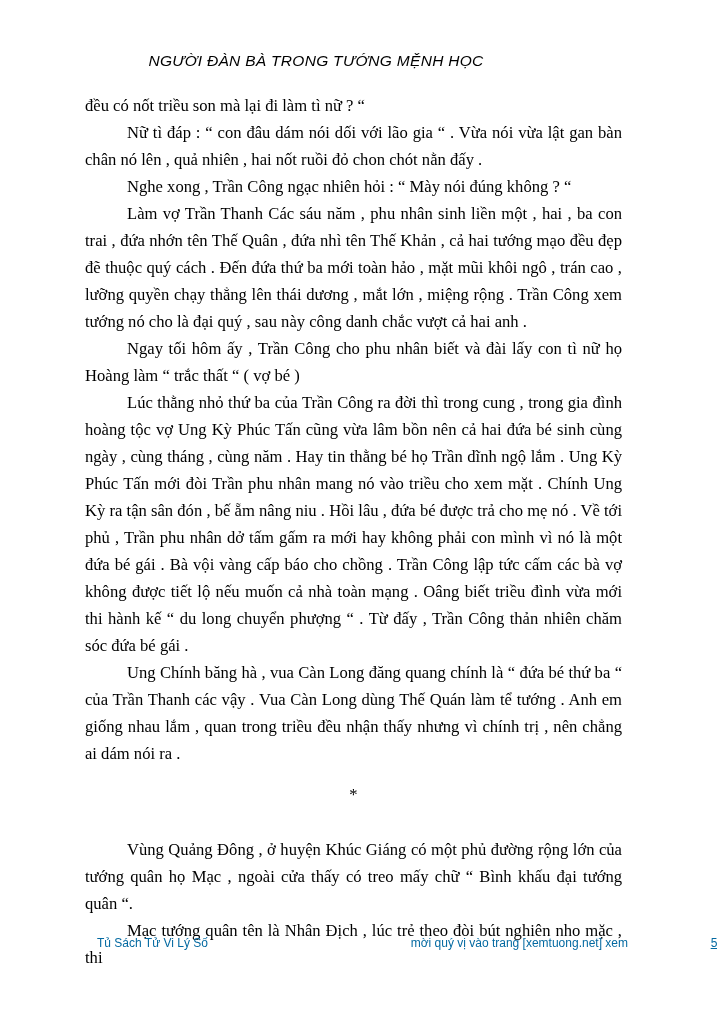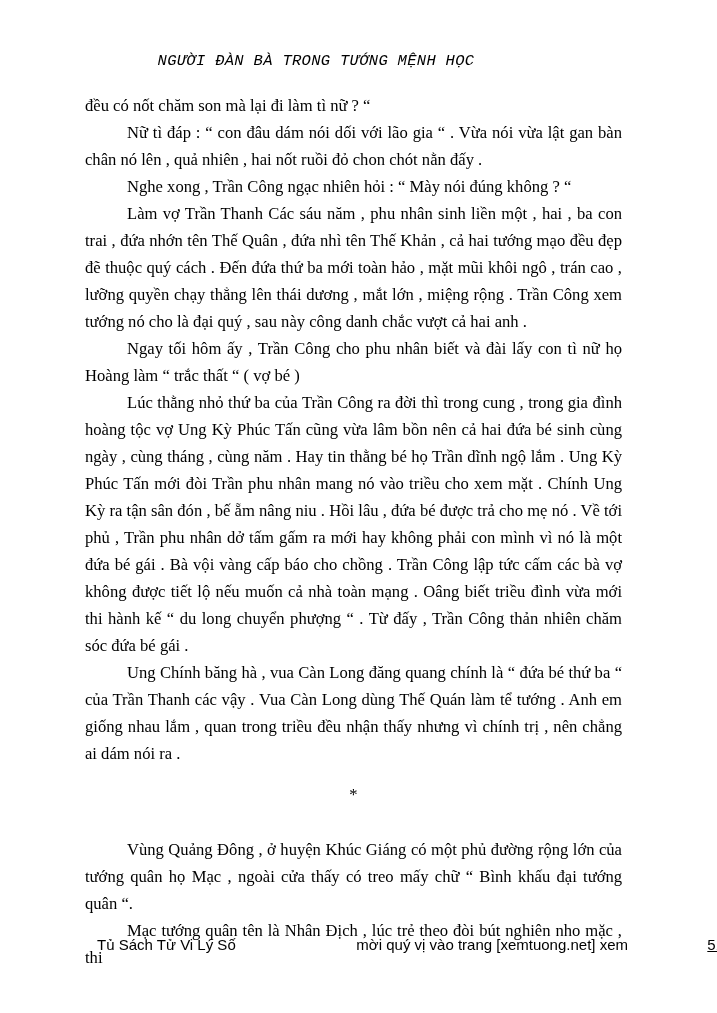--- a/index.html
+++ b/index.html
@@ -12,21 +12,21 @@
     color: #000000;
     font-family: "Liberation Serif", serif;
     overflow: hidden;
   }
   .running-head {
     position: absolute;
     top: 52px;
     left: 0;
     width: 632px;
     text-align: center;
-    font-family: Liberation Mono, monospace;
+    font-family: Liberation Sans, sans-serif;
     font-style: italic;
     font-size: 15.5px;
     letter-spacing: 0.3px;
     white-space: nowrap;
   }
   .body-text {
     position: absolute;
     top: 92px;
     left: 85px;
     width: 537px;
@@ -46,36 +46,36 @@
     margin: 14px 0 28px 0;
     font-size: 16.6px;
   }
   .page-footer {
     position: absolute;
     top: 936px;
     left: 0;
     width: 717px;
     height: 20px;
     font-family: "Liberation Sans", sans-serif;
-    font-size: 15px;
-    color: #000000;
+    font-size: 12px;
+    color: #0369a1;
   }
   .footer-left  { position: absolute; left: 97px;  white-space: nowrap; }
   .footer-page  { position: absolute; left: 12px; width: 712px; text-align: right; text-decoration: underline; }
   .footer-right { position: absolute; right: 89px; white-space: nowrap; }
 </style>
 </head>
 <body>
 
 <div class="page">
 
   <div class="running-head">NGƯỜI ĐÀN BÀ TRONG TƯỚNG MỆNH HỌC</div>
 
   <div class="body-text">
-    <p class="noindent">đều có nốt chăm son mà lại đi làm tì nữ ? “</p>
+    <p class="noindent">đều có nốt triều son mà lại đi làm tì nữ ? “</p>
     <p>Nữ tì đáp : “ con đâu dám nói dối với lão gia “ . Vừa nói vừa lật gan bàn chân nó lên , quả nhiên , hai nốt ruồi đỏ chon chót nằn đấy .</p>
     <p>Nghe xong , Trần Công ngạc nhiên hỏi : “ Mày nói đúng không ? “</p>
     <p>Làm vợ Trần Thanh Các sáu năm , phu nhân sinh liền một , hai , ba con trai , đứa nhớn tên Thế Quân , đứa nhì tên Thế Khản , cả hai tướng mạo đều đẹp đẽ thuộc quý cách . Đến đứa thứ ba mới toàn hảo , mặt mũi khôi ngô , trán cao , lưỡng quyền chạy thẳng lên thái dương , mắt lớn , miệng rộng . Trần Công xem tướng nó cho là đại quý , sau này công danh chắc vượt cả hai anh .</p>
     <p>Ngay tối hôm ấy , Trần Công cho phu nhân biết và đài lấy con tì nữ họ Hoàng làm “ trắc thất “ ( vợ bé )</p>
     <p>Lúc thằng nhỏ thứ ba của Trần Công ra đời thì trong cung , trong gia đình hoàng tộc vợ Ung Kỳ Phúc Tấn cũng vừa lâm bồn nên cả hai đứa bé sinh cùng ngày , cùng tháng , cùng năm . Hay tin thằng bé họ Trần dĩnh ngộ lắm . Ung Kỳ Phúc Tấn mới đòi Trần phu nhân mang nó vào triều cho xem mặt . Chính Ung Kỳ ra tận sân đón , bế ẵm nâng niu . Hồi lâu , đứa bé được trả cho mẹ nó . Về tới phủ , Trần phu nhân dở tấm gấm ra mới hay không phải con mình vì nó là một đứa bé gái . Bà vội vàng cấp báo cho chồng . Trần Công lập tức cấm các bà vợ không được tiết lộ nếu muốn cả nhà toàn mạng . Oâng biết triều đình vừa mới thi hành kế “ du long chuyển phượng “ . Từ đấy , Trần Công thản nhiên chăm sóc đứa bé gái .</p>
     <p>Ung Chính băng hà , vua Càn Long đăng quang chính là “ đứa bé thứ ba “ của Trần Thanh các vậy . Vua Càn Long dùng Thế Quán làm tể tướng . Anh em giống nhau lắm , quan trong triều đều nhận thấy nhưng vì chính trị , nên chẳng ai dám nói ra .</p>
     <div class="separator">*</div>
     <p>Vùng Quảng Đông , ở huyện Khúc Giáng có một phủ đường rộng lớn của tướng quân họ Mạc , ngoài cửa thấy có treo mấy chữ “ Bình khấu đại tướng quân “.</p>
     <p>Mạc tướng quân tên là Nhân Địch , lúc trẻ theo đòi bút nghiên nho mặc , thi</p>
   </div>

